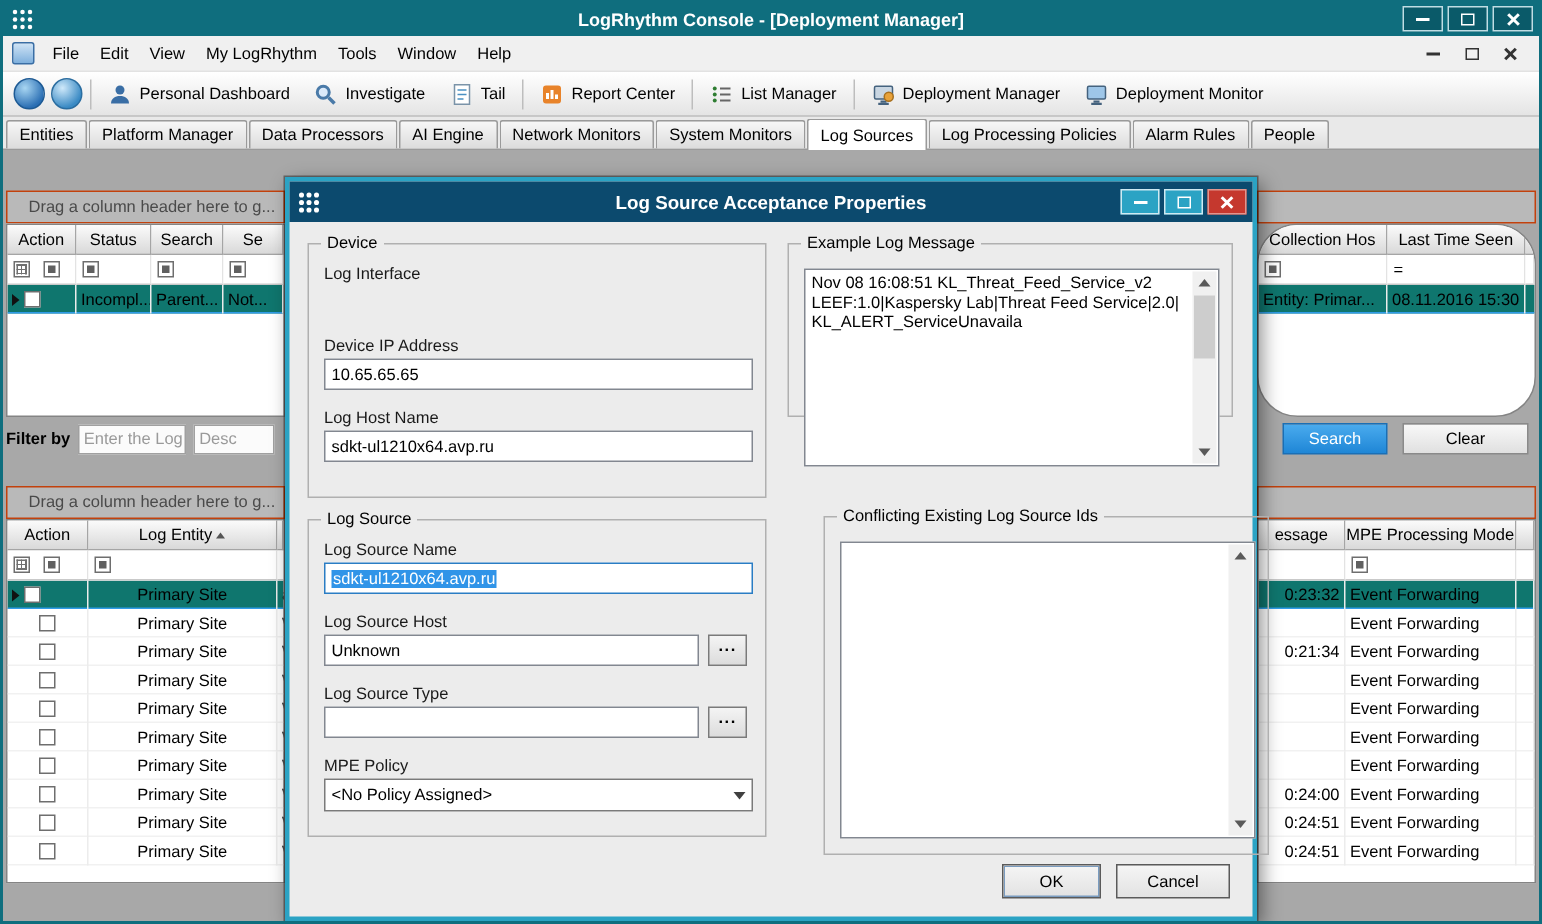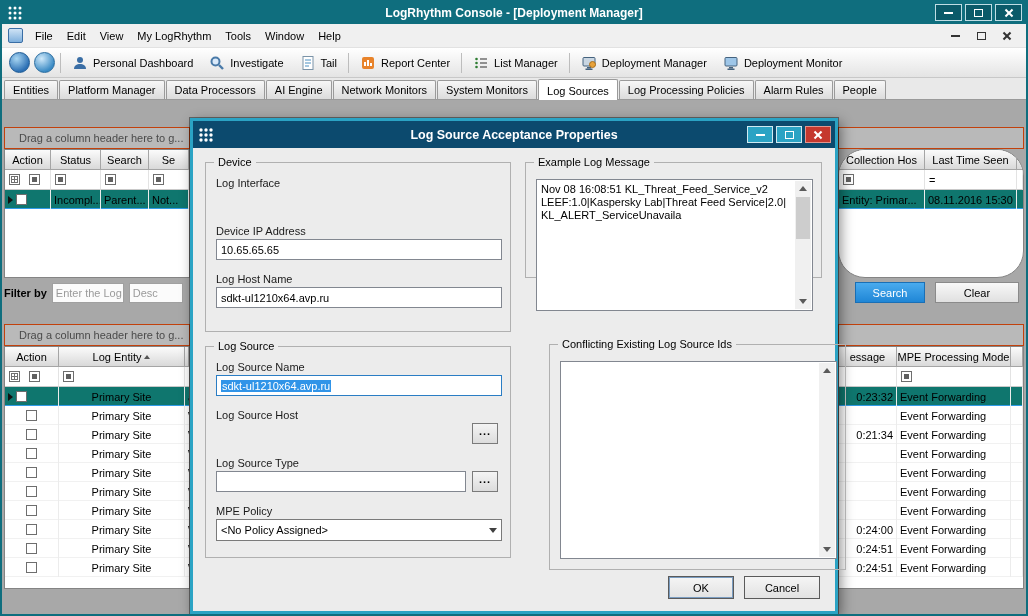--- a/index.html
+++ b/index.html
@@ -571,20 +571,23 @@
         </div>
       </div>
 
       <div class="grp grp-ls">
         <span class="legend">Log Source</span>
         <span class="lbl lbl1">Log Source Name</span>
         <div class="inp inp1 focused">
             <span class="sel-text">sdkt-ul1210x64.avp.ru</span>
           </div>
         <span class="lbl lbl2">Log Source Host</span>
+        <div class="inp inp2 short">
+            <span>Unknown</span>
+          </div>
         <div class="browse br2">...</div>
         <span class="lbl lbl3">Log Source Type</span>
         <div class="inp inp3 short">
             <span></span>
           </div>
         <div class="browse br3">...</div>
         <span class="lbl lbl4">MPE Policy</span>
         <div class="selectbox sel4">
           <span>&lt;No Policy Assigned&gt;</span>
           <span class="dd-arrow"></span>

